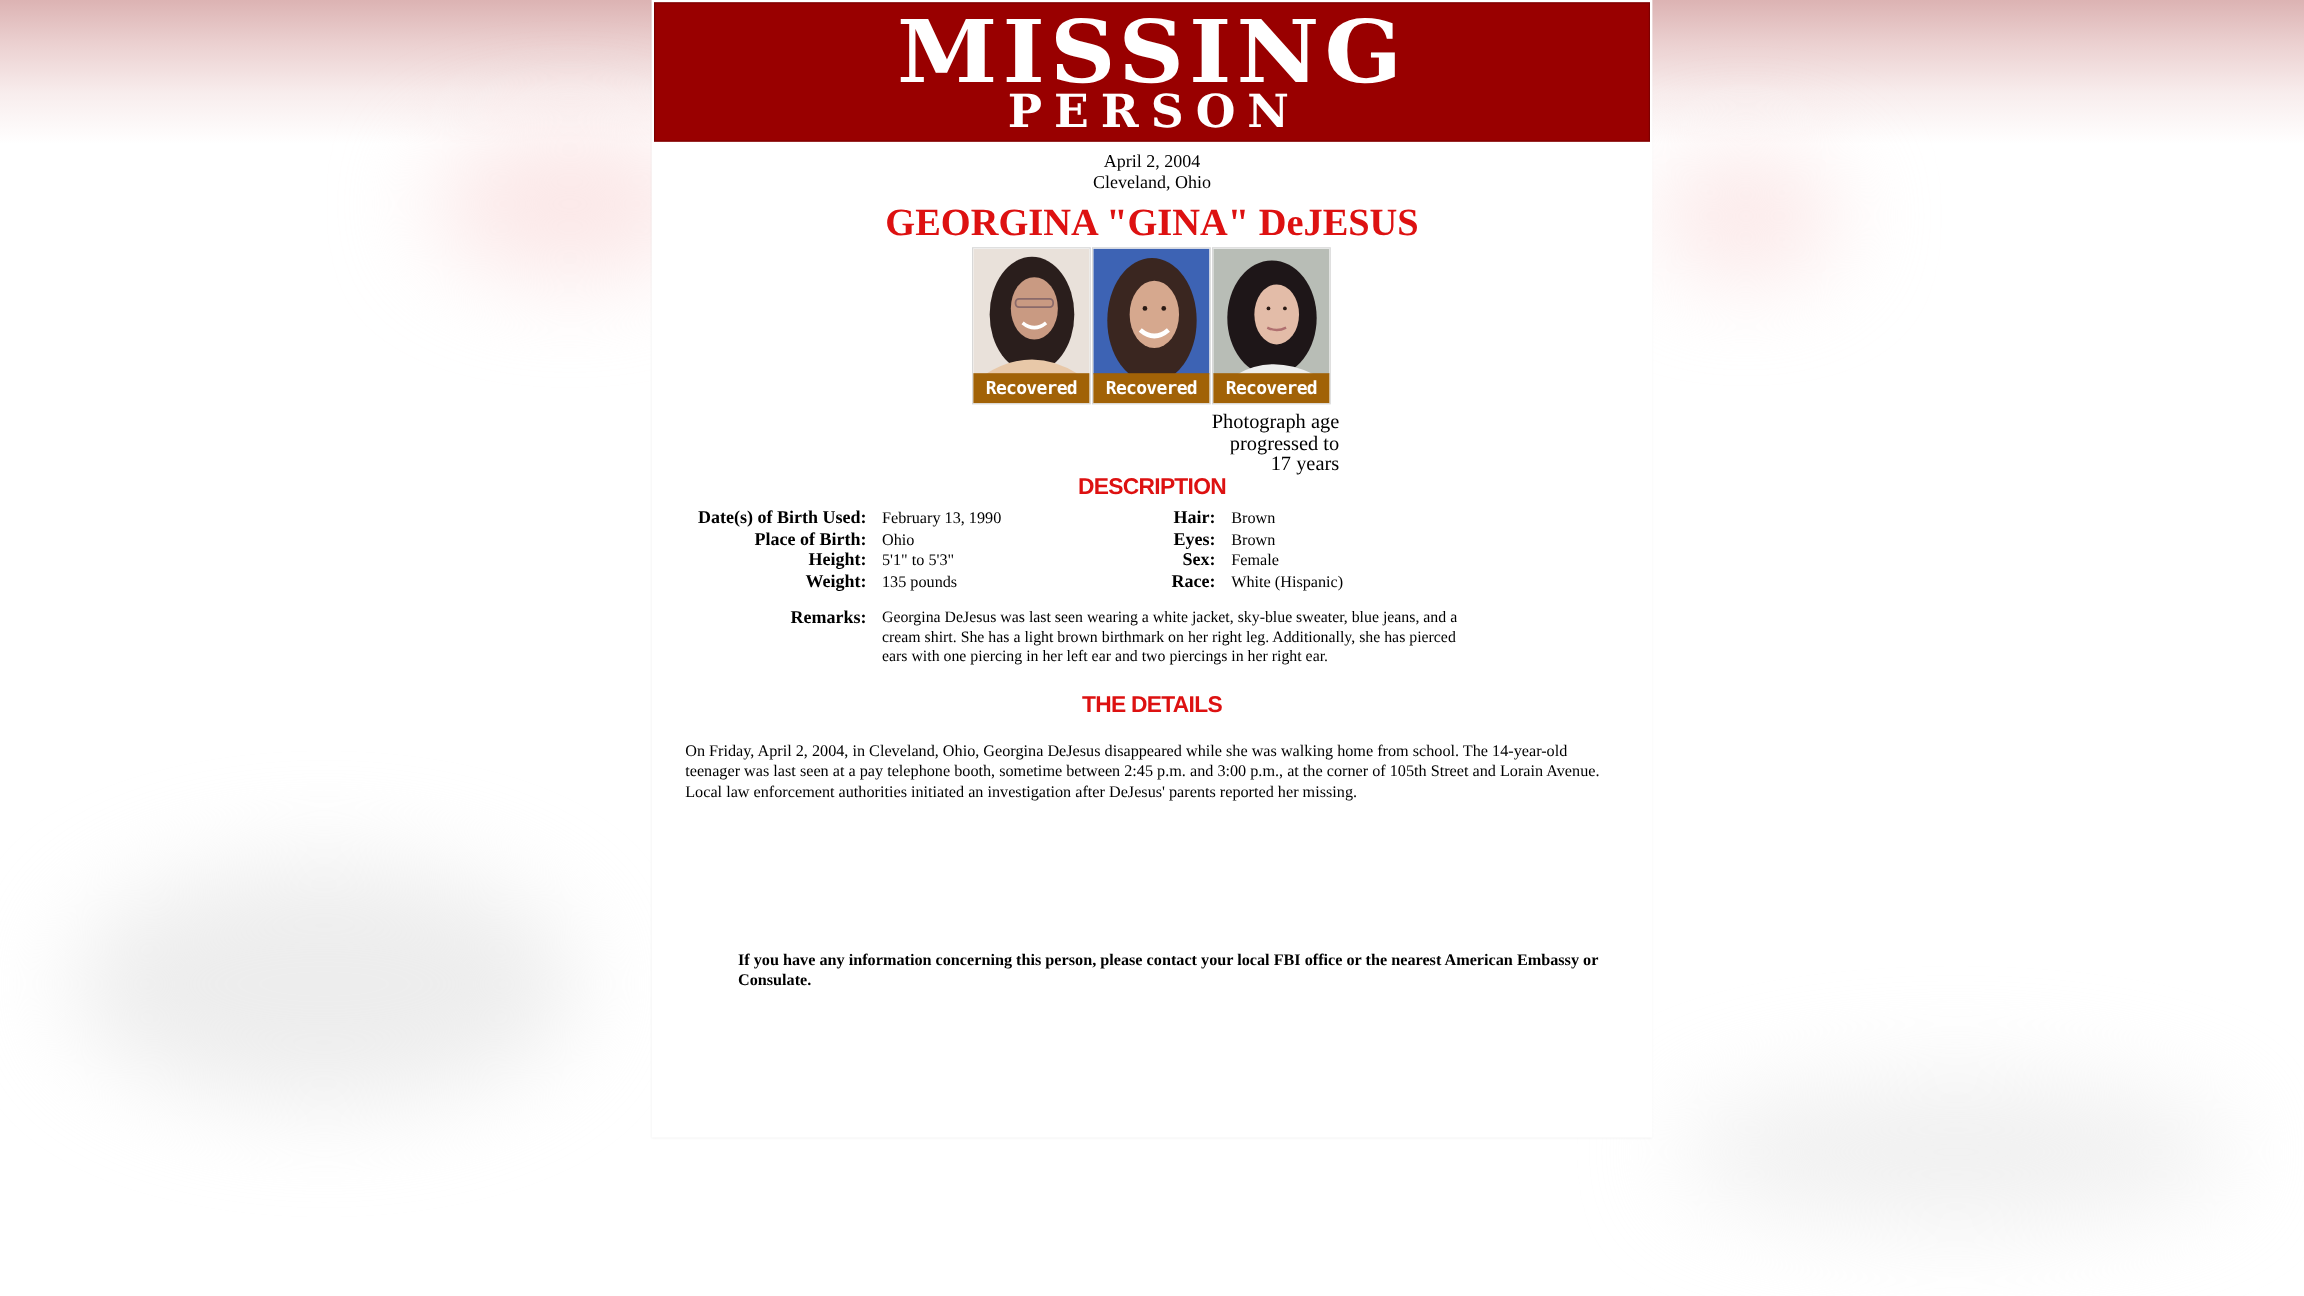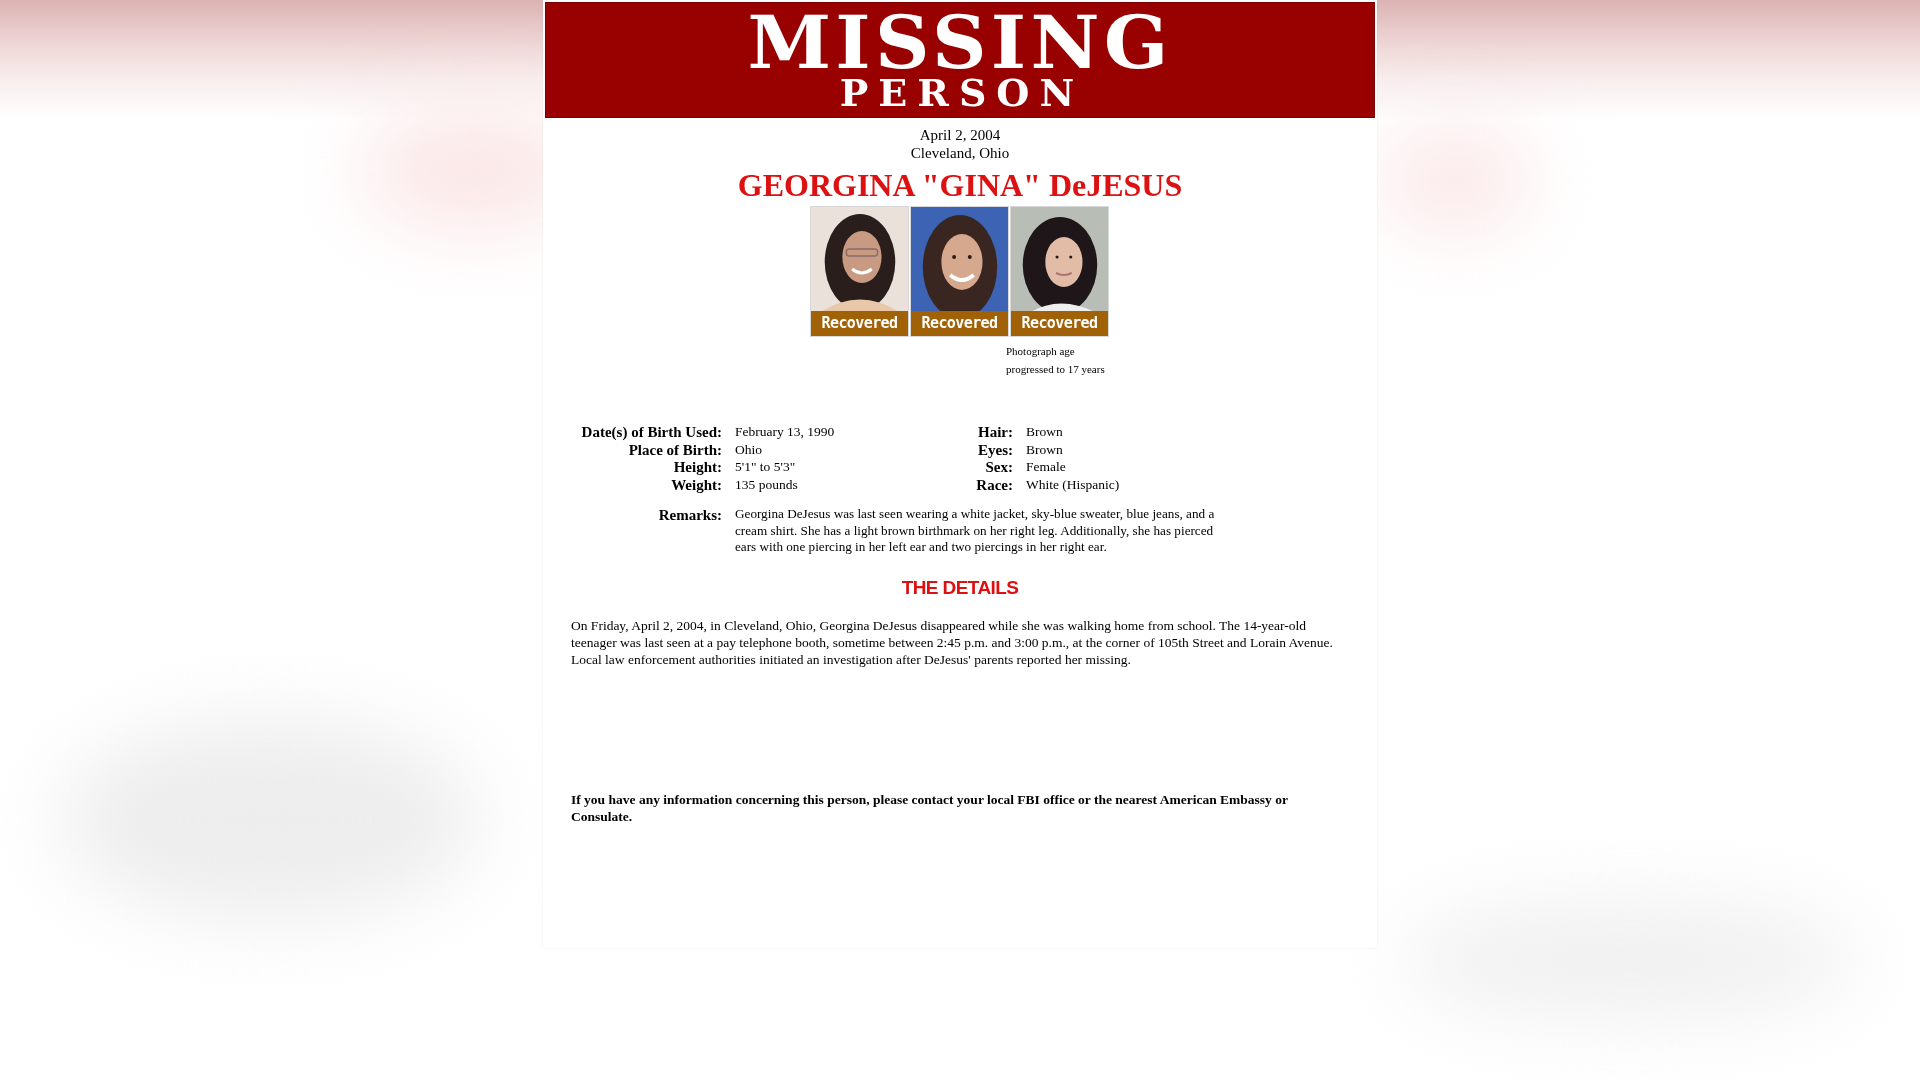--- a/index.html
+++ b/index.html
@@ -60,22 +60,22 @@
   .photo { width: 99px; height: 131px; position: relative; border: 1px solid #d8d8d8; overflow: hidden; }
   .photo .pic { position: absolute; left: 0; top: 0; width: 100%; height: 105px; }
   .photo .pic svg { width: 100%; height: 100%; display: block; }
   .photo .recovered {
     position: absolute; left: 0; bottom: 0; width: 100%; height: 25px;
     background: #a16207; color: #fff;
     font-family: "DejaVu Sans Mono", monospace; font-weight: bold;
     font-size: 15px; line-height: 25px; text-align: center; letter-spacing: -0.6px;
   }
   .caption {
-    position: absolute; left: 463px; top: 343px; width: 110px; text-align: left;
-    font-size: 11px; line-height: 17.5px;
+    position: absolute; left: 463px; top: 343px; width: 110px; text-align: right;
+    font-size: 17px; line-height: 17.5px;
   }
   .heading {
     position: absolute; left: 0; width: 834px; text-align: center;
     font-family: "Liberation Sans", sans-serif; font-weight: bold;
     color: #dd1111; font-size: 19px; line-height: 22px; letter-spacing: -0.6px;
   }
   .desc-row { position: absolute; white-space: nowrap; height: 18px; }
   .desc-label {
     position: absolute; text-align: right; font-weight: bold; font-size: 15px; line-height: 18px;
   }
@@ -153,20 +153,21 @@
           <circle cx="61" cy="50" r="1.6" fill="#2a1a14"></circle>
           <path d="M20 105 Q50 88 86 105 Z" fill="#eeeeee"></path>
         </svg>
       </div>
       <div class="recovered">Recovered</div>
     </div>
   </div>
 
   <div class="caption">Photograph age progressed to 17 years</div>
 
+  <div class="heading" style="top:396px;">DESCRIPTION</div>
 
   <div>
     <div class="desc-row" style="top:423px;">
       <span class="desc-label" style="left:0;width:179px;">Date(s) of Birth Used:</span>
       <span class="desc-value" style="left:192px;">February 13, 1990</span>
     </div>
     <div class="desc-row" style="top:441px;">
       <span class="desc-label" style="left:0;width:179px;">Place of Birth:</span>
       <span class="desc-value" style="left:192px;">Ohio</span>
     </div>
@@ -197,14 +198,14 @@
     </div>
   </div>
 
   <div class="remarks-label">Remarks:</div>
   <div class="remarks-text">Georgina DeJesus was last seen wearing a white jacket, sky-blue sweater, blue jeans, and a cream shirt. She has a light brown birthmark on her right leg. Additionally, she has pierced ears with one piercing in her left ear and two piercings in her right ear.</div>
 
   <div class="heading" style="top:577px;">THE DETAILS</div>
   <div class="para" style="top:617px;">On Friday, April 2, 2004, in Cleveland, Ohio, Georgina DeJesus disappeared while she was walking home from school. The 14-year-old teenager was last seen at a pay telephone booth, sometime between 2:45 p.m. and 3:00 p.m., at the corner of 105th Street and Lorain Avenue. Local law enforcement authorities initiated an investigation after DeJesus' parents reported her missing.</div>
 
 
-  <div class="para bold" style="top:791px;">If you have any information concerning this person, please contact your local FBI office or the nearest American Embassy or Consulate.</div>
+  <div class="para bold" style="top:791px;margin-left:44px;">If you have any information concerning this person, please contact your local FBI office or the nearest American Embassy or Consulate.</div>
 </div>
 
 </body></html>

